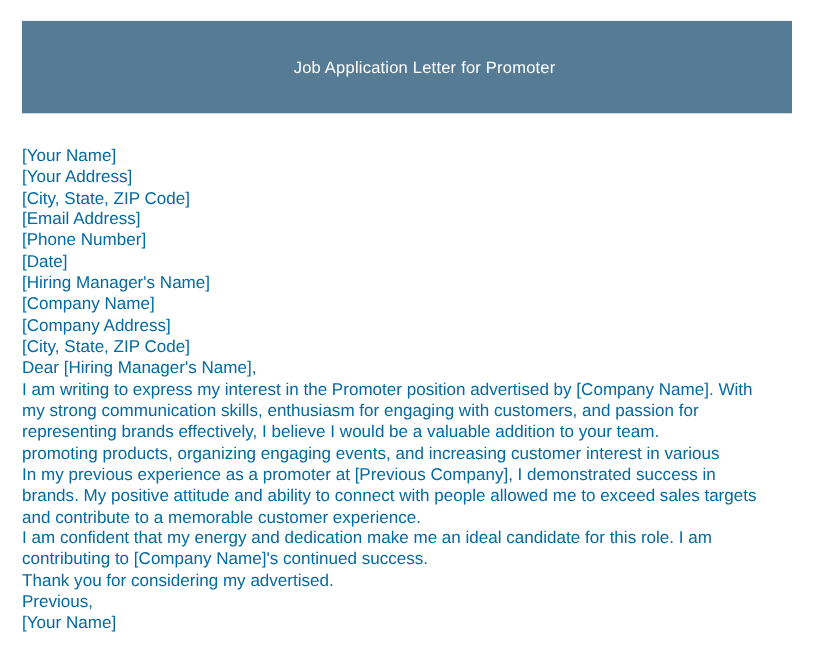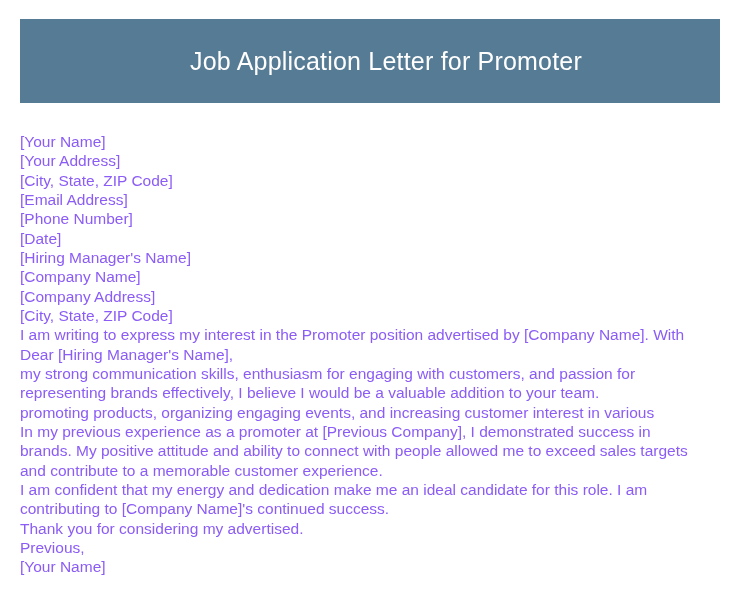--- a/index.html
+++ b/index.html
@@ -21,21 +21,21 @@
     width: 700px;
     height: 84px;
     background: #567b94;
     display: flex;
     align-items: center;
     justify-content: center;
   }
   .banner h1 {
     margin: 0;
     padding-left: 32px; 
-    font-size: 25px;
+    font-size: 15px;
     font-weight: 500;
     letter-spacing: 0.2px;
     color: #ffffff;
     white-space: nowrap;
   }
   .letter {
     position: absolute;
     left: 20px;
     top: 132px;
     width: 710px;
@@ -48,33 +48,33 @@
     height: 19.33px;
   }
 </style>
 </head>
 <body style="background: rgb(255, 255, 255);">
 
 <div class="banner" style="background: rgb(86, 123, 148);">
   <h1 style="color: rgb(255, 255, 255);">Job Application Letter for Promoter</h1>
 </div>
 
-<div class="letter" id="letter-lines" style="color: #8b5cf6;">
+<div class="letter" id="letter-lines" style="color: #0369a1;">
     <div class="line">[Your Name]</div>
     <div class="line">[Your Address]</div>
     <div class="line">[City, State, ZIP Code]</div>
     <div class="line">[Email Address]</div>
     <div class="line">[Phone Number]</div>
     <div class="line">[Date]</div>
     <div class="line">[Hiring Manager's Name]</div>
     <div class="line">[Company Name]</div>
     <div class="line">[Company Address]</div>
     <div class="line">[City, State, ZIP Code]</div>
+    <div class="line">Dear [Hiring Manager's Name],</div>
     <div class="line">I am writing to express my interest in the Promoter position advertised by [Company Name]. With</div>
-    <div class="line">Dear [Hiring Manager's Name],</div>
     <div class="line">my strong communication skills, enthusiasm for engaging with customers, and passion for</div>
     <div class="line">representing brands effectively, I believe I would be a valuable addition to your team.</div>
     <div class="line">promoting products, organizing engaging events, and increasing customer interest in various</div>
     <div class="line">In my previous experience as a promoter at [Previous Company], I demonstrated success in</div>
     <div class="line">brands. My positive attitude and ability to connect with people allowed me to exceed sales targets</div>
     <div class="line">and contribute to a memorable customer experience.</div>
     <div class="line">I am confident that my energy and dedication make me an ideal candidate for this role. I am</div>
     <div class="line">contributing to [Company Name]'s continued success.</div>
     <div class="line">Thank you for considering my advertised.</div>
     <div class="line">Previous,</div>

